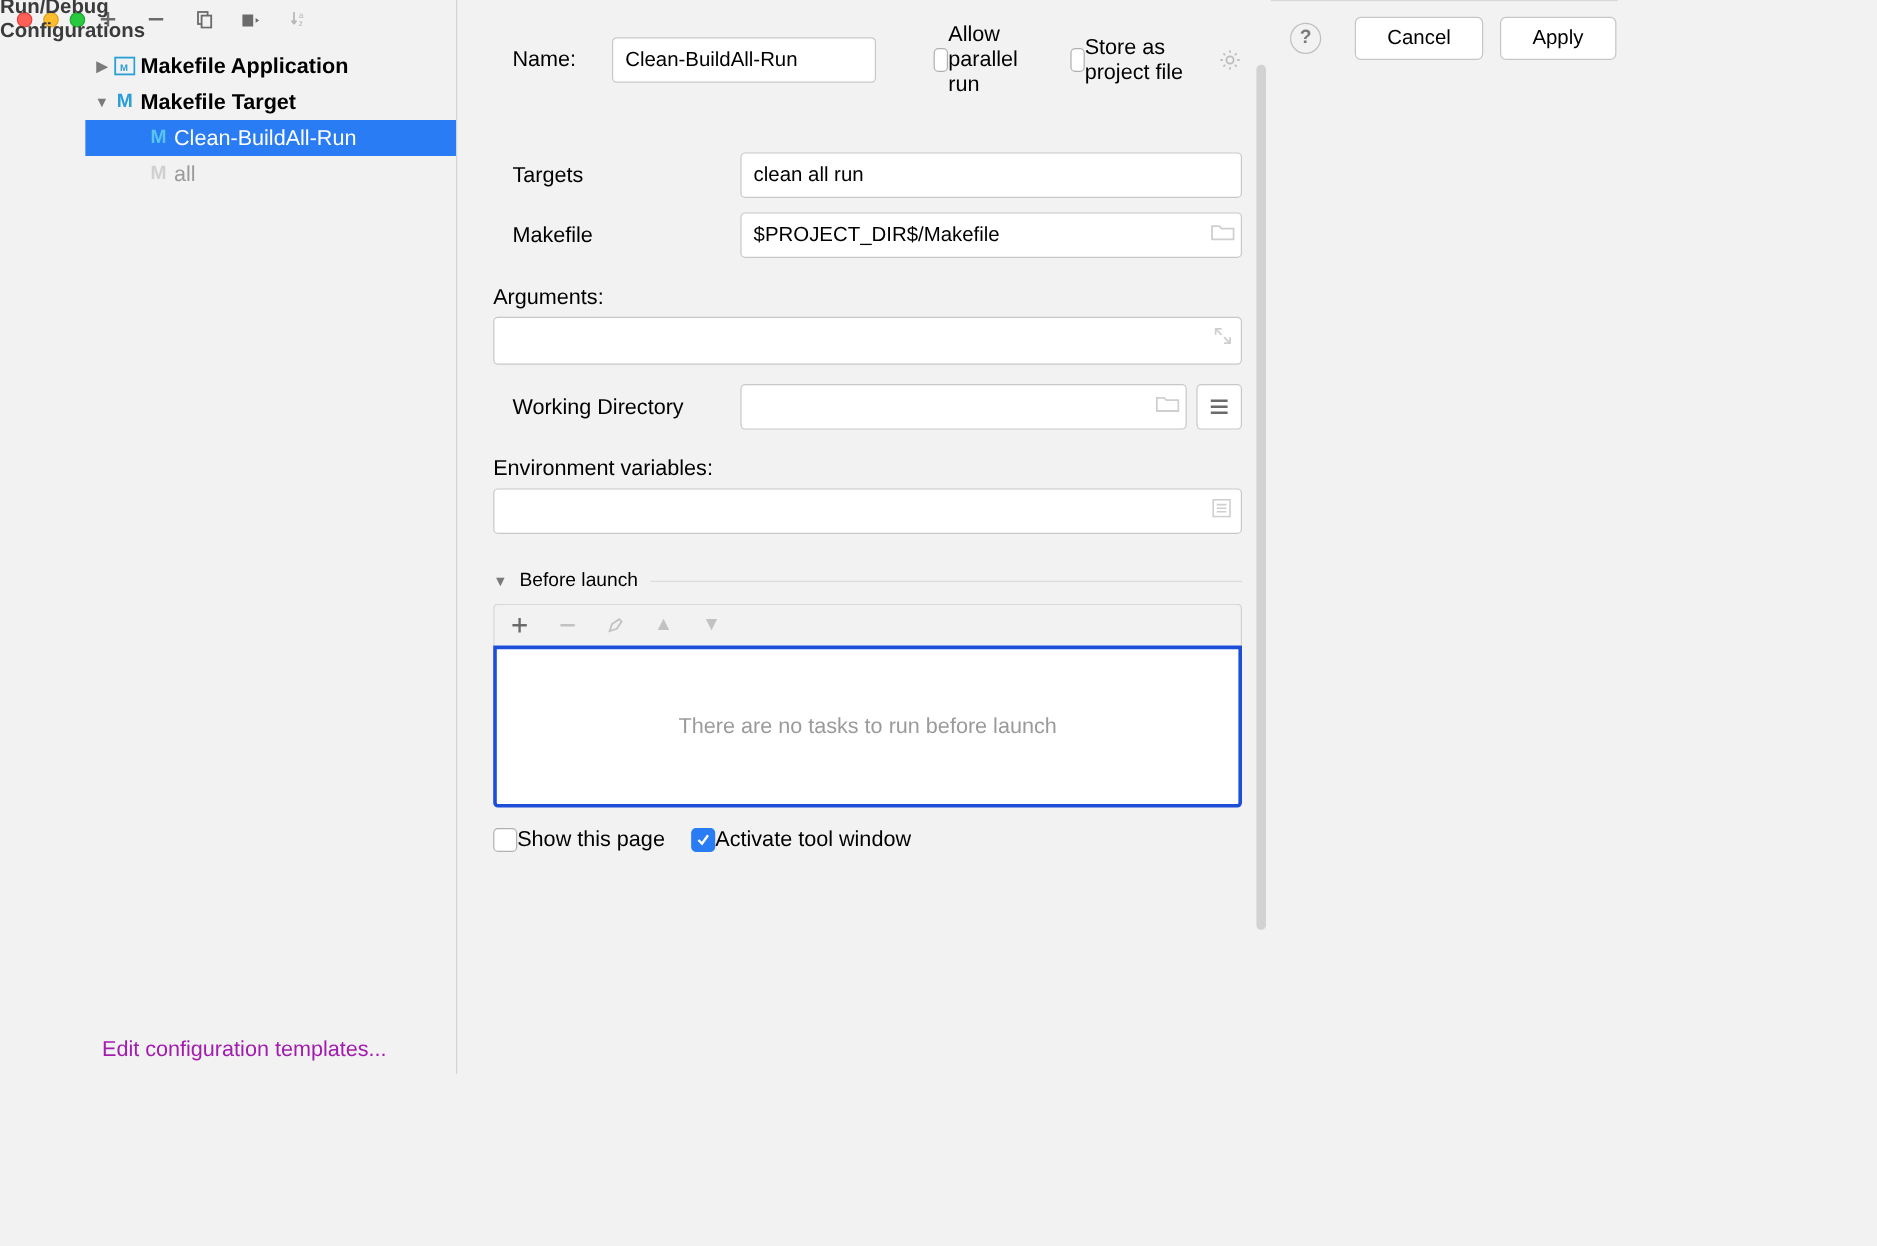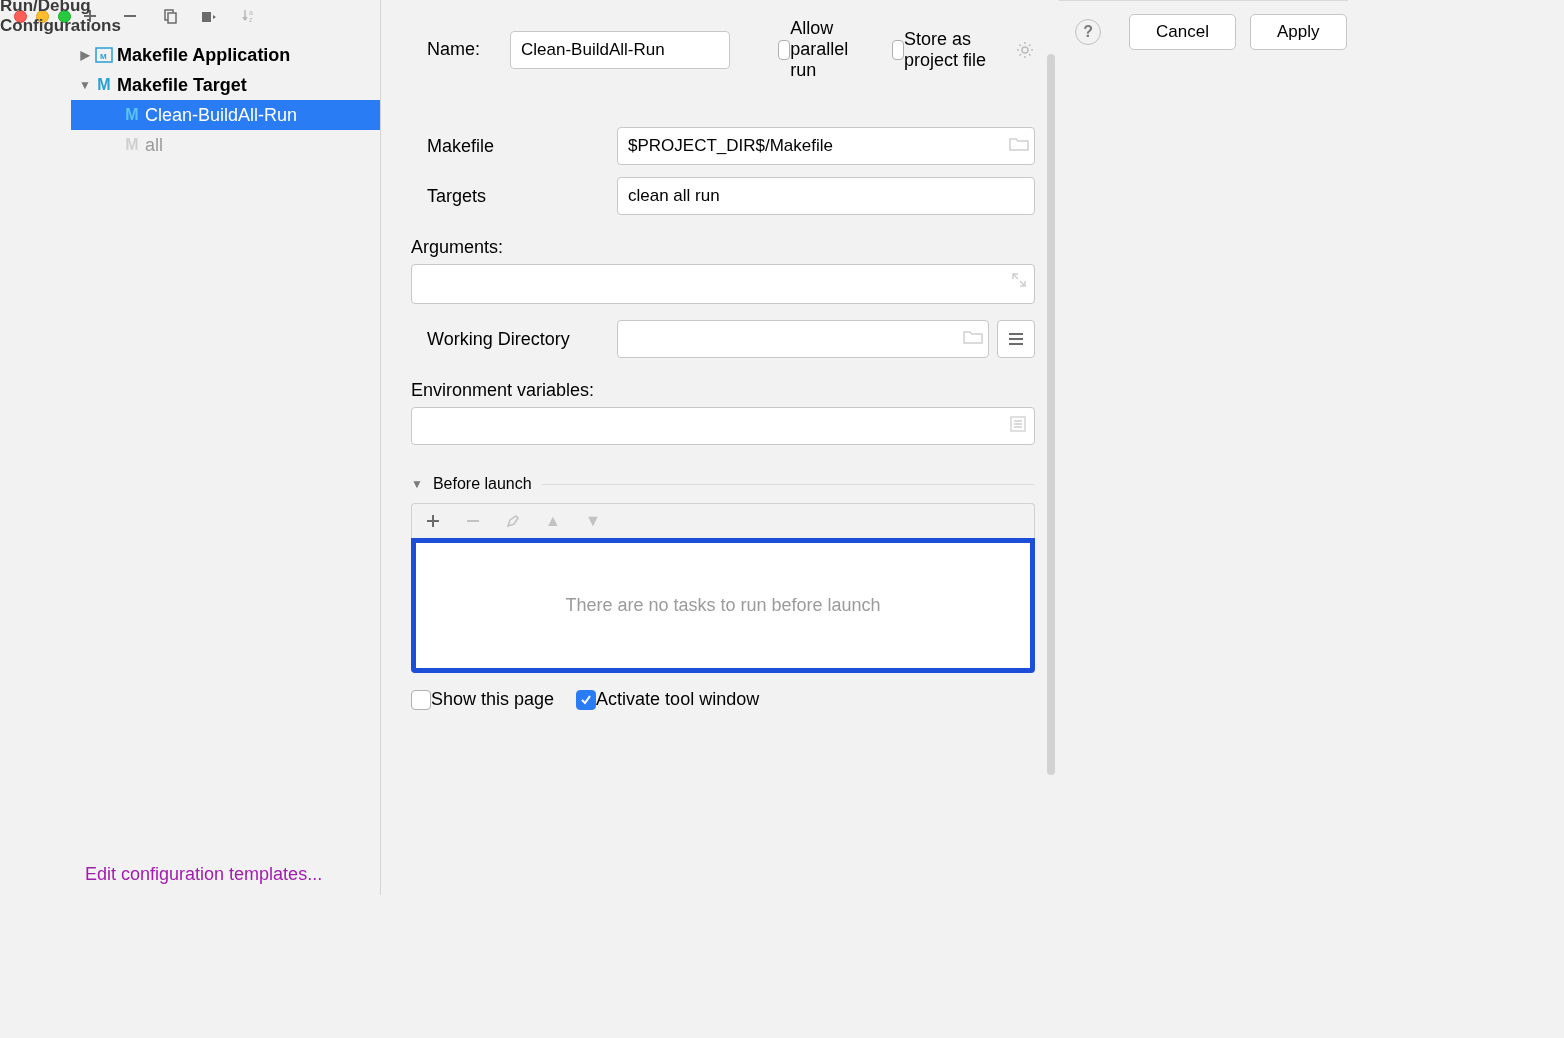--- a/index.html
+++ b/index.html
@@ -64,21 +64,21 @@
 
   .env-box { height: 38px; border: 1px solid #c8c8c8; border-radius: 4px; background: #fff; position: relative; }
   .env-box .list-icon { position: absolute; right: 8px; top: 50%; transform: translateY(-50%); color: #cfcfcf; }
 
   .section-title { display: flex; align-items: center; gap: 10px; margin: 30px 0 10px 0; }
   .section-title .tw { color: #7a7a7a; font-size: 12px; }
   .section-title .txt { font-size: 16px; }
   .section-title .line { flex: 1; height: 1px; background: #dcdcdc; }
 
   .bl-toolbar { border: 1px solid #d1d1d1; border-bottom: none; background: #f2f2f2; border-top-left-radius: 4px; border-top-right-radius: 4px; padding: 6px 10px; display: flex; gap: 18px; }
-  .bl-area { border: 5px solid #1d4ed8; background: #fff; border-bottom-left-radius: 4px; border-bottom-right-radius: 4px; height: 135px; display: flex; align-items: center; justify-content: center; color: #9b9b9b; font-size: 18px; }
+  .bl-area { border: 3px solid #1d4ed8; background: #fff; border-bottom-left-radius: 4px; border-bottom-right-radius: 4px; height: 135px; display: flex; align-items: center; justify-content: center; color: #9b9b9b; font-size: 18px; }
 
   .bottom-checks { display: flex; gap: 22px; margin-top: 16px; font-size: 18px; align-items: flex-end; }
 
   .scroll-gutter { position: absolute; top: 54px; right: 4px; bottom: 120px; width: 8px; background: #d2d2d2; border-radius: 4px; }
 
   .footer { height: 62px; border-top: 1px solid #d9d9d9; display: flex; align-items: center; padding: 0 16px; gap: 14px; }
   .footer .spacer { flex: 1; }
   .help { width: 26px; height: 26px; border: 1.5px solid #bfbfbf; border-radius: 50%; display: flex; align-items: center; justify-content: center; color: #7a7a7a; cursor: pointer; font-size: 16px; font-weight: 700; }
   .btn { height: 36px; padding: 0 26px; border-radius: 5px; border: 1px solid #c6c6c6; background: #fff; font-size: 17px; cursor: pointer; }
   .btn.primary { background: #3b84f7; color: #fff; border-color: #3b84f7; padding-left: 36px; }
@@ -182,37 +182,37 @@
           <svg viewBox="0 0 20 20" width="20" height="20">
               <circle cx="10" cy="10" r="3" fill="none" stroke="currentColor" stroke-width="1.5"></circle>
               <path d="M10 2v2M10 16v2M2 10h2M16 10h2M4.5 4.5l1.4 1.4M14.1 14.1l1.4 1.4M4.5 15.5l1.4-1.4M14.1 5.9l1.4-1.4" stroke="currentColor" stroke-width="1.5"></path>
             </svg>
         </span>
       </div>
 
       <div style="height:34px"></div>
 
       <div class="row">
+        <span class="label">Targets</span>
+        <div class="field-wrap">
+          <input type="text" class="field" value="clean all run" style="">
+        </div>
+      </div>
+
+      <div class="row">
         <span class="label">Makefile</span>
         <div class="field-wrap">
           <div class="field-with-btn">
             <input type="text" class="field" style="width: 100%;" value="$PROJECT_DIR$/Makefile">
             <span class="in-btn">
               <svg width="20" height="16" viewBox="0 0 20 16">
                   <path d="M1 3h6l2 2h10v9H1z" fill="none" stroke="currentColor" stroke-width="1.5"></path>
                 </svg>
             </span>
           </div>
-        </div>
-      </div>
-
-      <div class="row">
-        <span class="label">Targets</span>
-        <div class="field-wrap">
-          <input type="text" class="field" value="clean all run" style="">
         </div>
       </div>
 
       <div class="args-label">Arguments:</div>
       <div class="args-box">
         <span class="expand">
           <svg width="14" height="14" viewBox="0 0 14 14">
               <path d="M1 6V1h5M13 8v5H8" stroke="currentColor" stroke-width="1.5" fill="none"></path>
               <path d="M1 1l5 5M13 13l-5-5" stroke="currentColor" stroke-width="1.5"></path>
             </svg>

